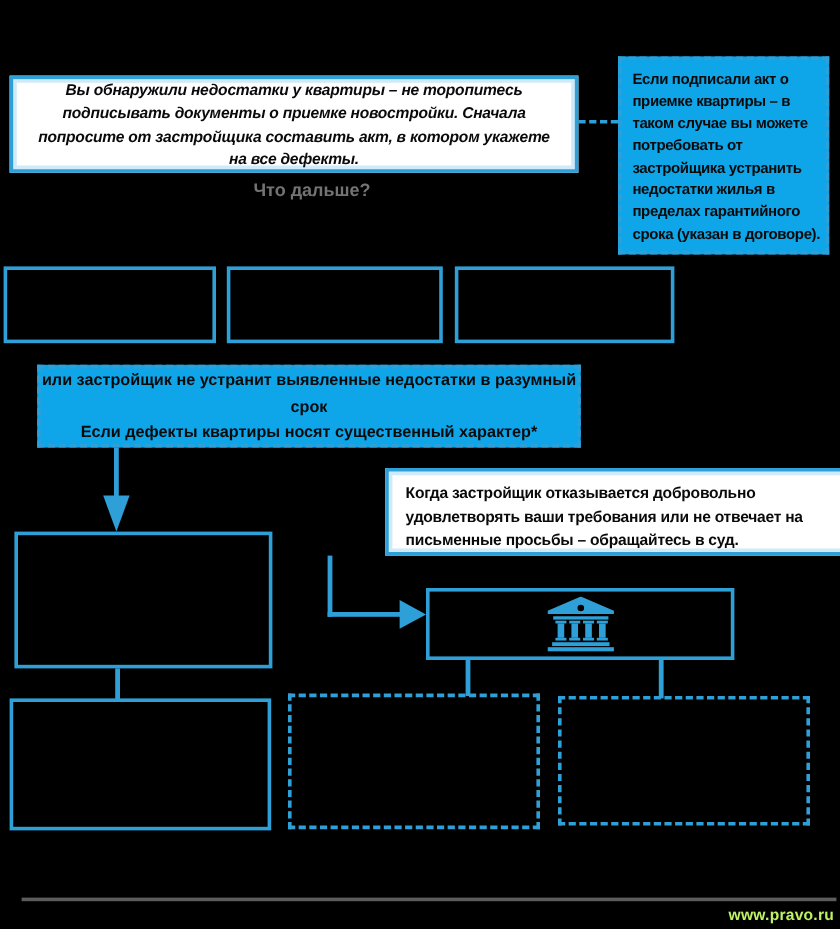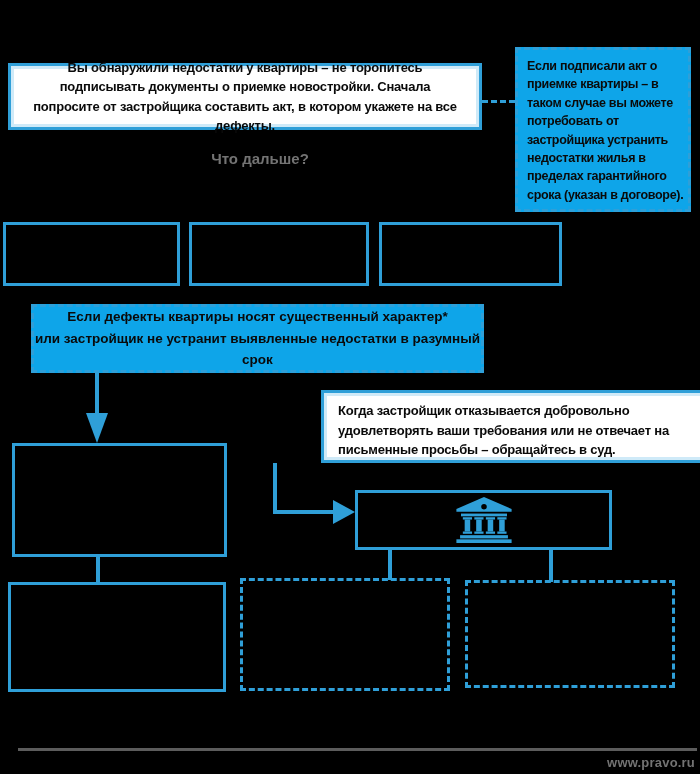--- a/index.html
+++ b/index.html
@@ -48,50 +48,50 @@
   }
   .heading-pink{
     color:#737373;
     font-weight:bold;
     font-size:15px;
     text-align:center;
     text-shadow:0 1px 0 #000;
   }
   .footer-line{background:#5c5c5c;}
   .footer-text{
-    color:#737373;
+    color:#bef264;
     font-weight:bold;
     font-size:13px;
     letter-spacing:0.2px;
   }
   .txt-sm{font-size:13px;line-height:1.5;letter-spacing:-0.2px;}
   .txt-xs{font-size:12.5px;line-height:1.47;letter-spacing:-0.3px;}
 </style>
 </head>
 <body>
 
-<div class="abs white-box center-flex txt-sm" style="left:8px;top:63px;width:474px;height:67px;padding:4px 20px;">
+<div class="abs white-box center-flex txt-sm" style="left:8px;top:63px;width:474px;height:81px;padding:4px 20px;font-style:italic;">
   <span>Вы обнаружили недостатки у квартиры – не торопитесь подписывать документы о приемке новостройки. Сначала попросите от застройщика составить акт, в котором укажете на все дефекты.</span>
 </div>
 
 <div class="abs" style="left:482px;top:100px;width:33px;height:0;border-top:3px dashed #2f9fd8;"></div>
 
 <div class="abs white-dashed txt-xs" style="left:515px;top:47px;width:176px;height:165px;padding:7px 4px 4px 9px;">
   <span>Если подписали акт о приемке квартиры – в таком случае вы можете потребовать от застройщика устранить недостатки жилья в пределах гарантийного срока (указан в договоре).</span>
 </div>
 
 <div class="abs heading-pink" style="left:110px;top:150px;width:300px;">Что дальше?</div>
 
 <div class="abs empty-box" style="left:3px;top:222px;width:177px;height:64px;"></div>
 <div class="abs empty-box" style="left:189px;top:222px;width:180px;height:64px;"></div>
 <div class="abs empty-box" style="left:379px;top:222px;width:183px;height:64px;"></div>
 
 <div class="abs white-dashed center-flex" style="left:31px;top:304px;width:453px;height:69px;font-size:13.5px;line-height:1.6;flex-direction:column;">
+  <div>или застройщик не устранит выявленные недостатки в разумный срок</div>
   <div>Если дефекты квартиры носят существенный характер*</div>
-  <div>или застройщик не устранит выявленные недостатки в разумный срок</div>
 </div>
 
 <div class="abs blue-line" style="left:95px;top:373px;width:4px;height:42px;"></div>
 <div class="abs tri-down" style="left:86px;top:413px;"></div>
 
 <div class="abs empty-box" style="left:12px;top:443px;width:215px;height:114px;"></div>
 
 <div class="abs blue-line" style="left:96px;top:557px;width:4px;height:27px;"></div>
 
 <div class="abs empty-box" style="left:8px;top:582px;width:218px;height:110px;"></div>

